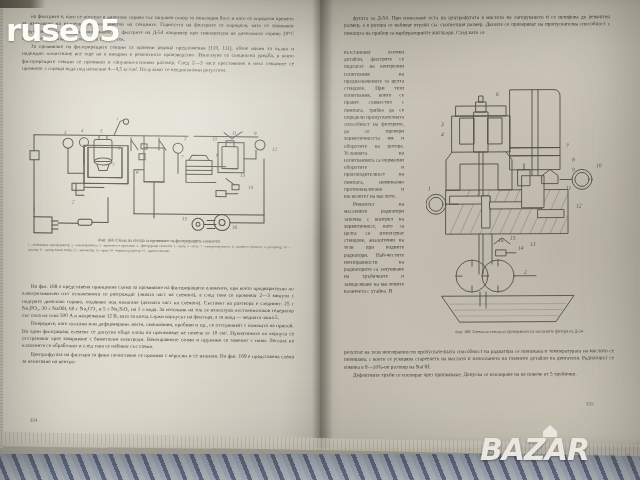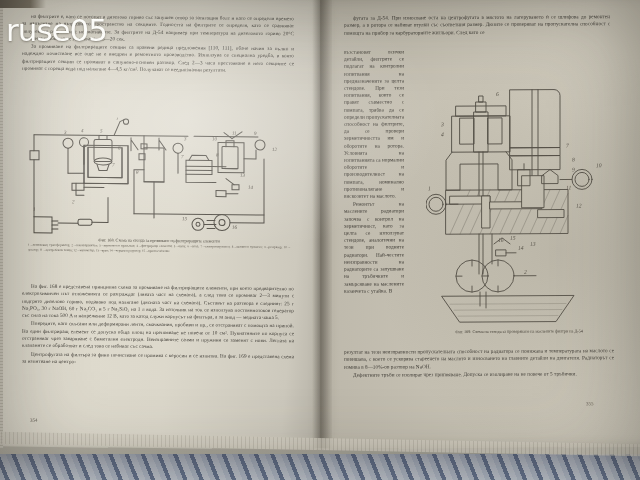--- a/index.html
+++ b/index.html
@@ -76,21 +76,21 @@
   .pageno-l{left:36px;top:423px;}
 
   
   .figwrap{position:absolute;}
   .fig168{left:32px;top:122px;width:272px;height:118px;}
   .fig169{left:432px;top:88px;width:186px;height:240px;}
   .figwrap svg{display:block;width:100%;height:100%;opacity:.82;}
 
   
   .wm-ruse{position:absolute;left:6px;top:12px;
-    font-family:"DejaVu Sans",sans-serif;font-weight:normal;
+    font-family:"DejaVu Sans",sans-serif;font-weight:bold;
     font-size:31px;letter-spacing:-1px;color:#fbfbf8;
     text-shadow:0 1px 2px rgba(60,55,45,.45);}
   .wm-bazar{position:absolute;left:480px;top:432px;
     font-family:"DejaVu Sans",sans-serif;font-weight:bold;font-style:italic;
     font-size:30px;letter-spacing:-1px;color:#e9e7e0;
     text-shadow:0 1px 2px rgba(50,45,38,.5);}
   .wm-bazar .tag{position:absolute;left:63px;top:-7px;width:14px;height:12px;
     background:#e9e7e0;clip-path:polygon(50% 0,100% 55%,100% 100%,0 100%,0 55%);}
 
   
@@ -344,14 +344,18 @@
     <div class="gutter"></div>
     <div class="edge-left"></div>
     <div class="edge-bottom"></div>
     <div class="corner-dark"></div>
   </div>
 
   <div class="glare"></div>
   <div class="vignette"></div>
 
   <div class="wm-ruse">ruse05</div>
+  <div class="wm-bazar">
+    <span>BAZAR</span>
+    <span class="tag"></span>
+  </div>
 
 </div>
 
 </body></html>

